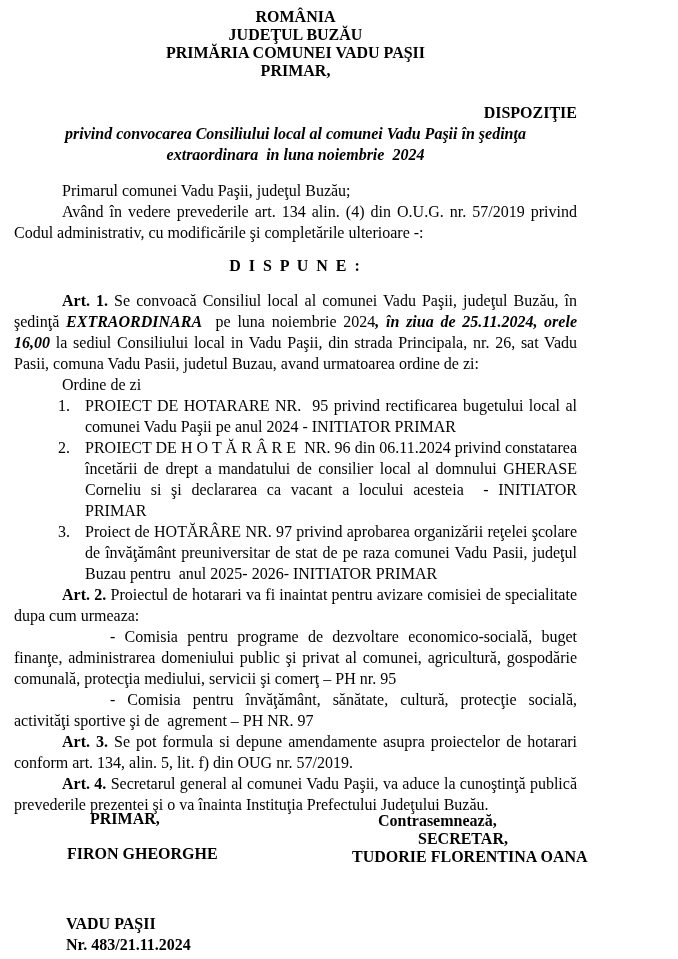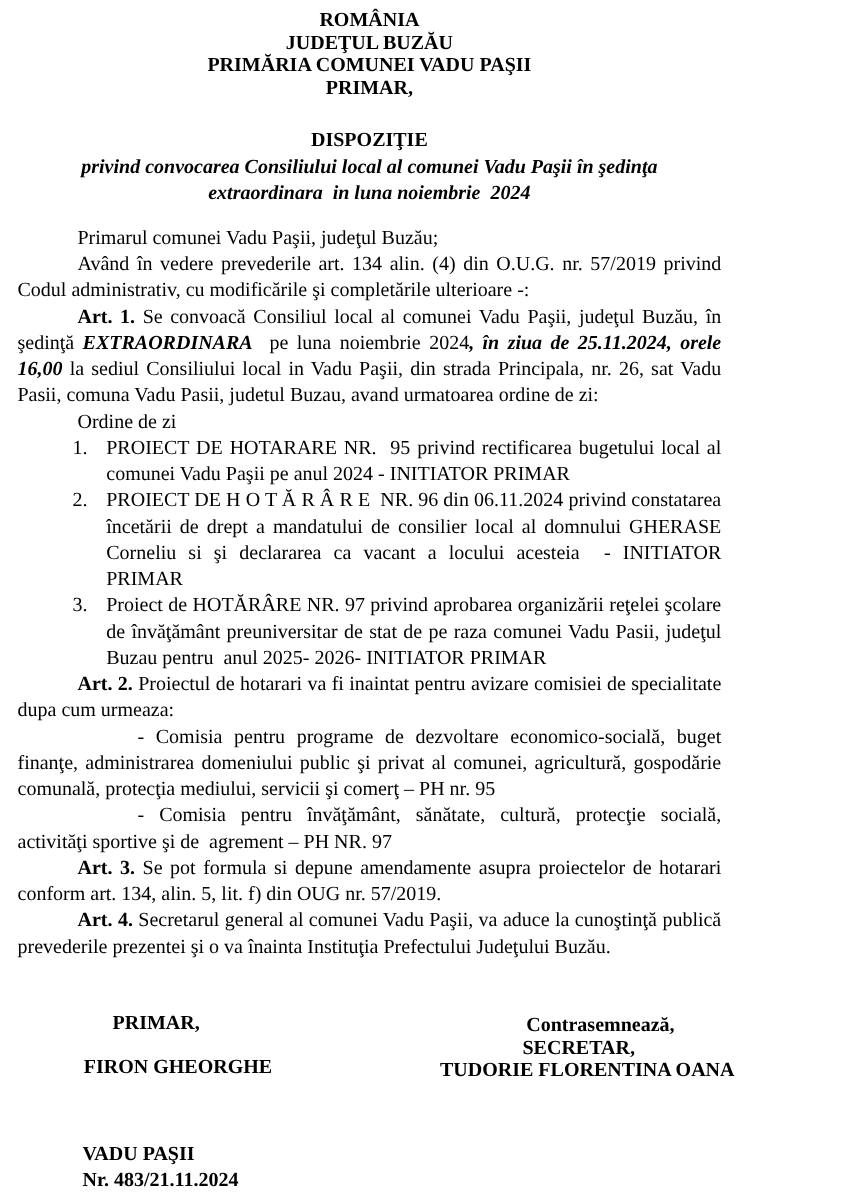--- a/index.html
+++ b/index.html
@@ -10,38 +10,38 @@
     box-sizing: border-box;
     padding: 8px 14px 0 14px;
     background: #ffffff;
     color: #000000;
     font-family: "Liberation Serif", serif;
     font-size: 16px;
     line-height: 21px;
     overflow: hidden;
   }
   .hdr-line { text-align: center; font-weight: bold; line-height: 18px; white-space: pre-wrap; }
-  .doc-title { text-align: center; font-weight: bold; margin-top: 22px; line-height: 21px; white-space: pre-wrap; }
+  .doc-title { text-align: right; font-weight: bold; margin-top: 22px; line-height: 21px; white-space: pre-wrap; }
   .doc-subtitle { text-align: center; font-weight: bold; font-style: italic; line-height: 21px; white-space: pre-wrap; padding: 0 6px; }
   .para { margin: 0; text-indent: 48px; text-align: justify; white-space: pre-wrap; }
   .preamble { margin-top: 15px; }
   .dispune { text-align: center; font-weight: bold; letter-spacing: 2px; margin: 12px 0 14px 0; white-space: pre-wrap; }
   .b { font-weight: bold; }
   .bi { font-weight: bold; font-style: italic; }
   .agenda-heading { margin-left: 48px; white-space: pre-wrap; }
   .agenda-item { display: flex; margin-left: 44px; }
   .agenda-num { flex: none; width: 27px; white-space: pre-wrap; }
   .agenda-text { flex: 1; text-align: justify; white-space: pre-wrap; }
   .commission { margin: 0; text-indent: 96px; text-align: justify; white-space: pre-wrap; }
   .sig-block { position: absolute; left: 0; top: 810px; width: 678px; height: 90px; font-weight: bold; line-height: 18px; }
   .sig-left { position: absolute; left: 67px; top: 0; }
   .sig-left-title { margin-left: 23px; white-space: pre-wrap; }
   .sig-left-name { margin-top: 17px; white-space: pre-wrap; }
   .sig-right { position: absolute; left: 352px; top: 2px; }
-  .sig-countersign { margin-left: 69px; white-space: pre-wrap; }
+  .sig-countersign { margin-left: 26px; white-space: pre-wrap; }
   .sig-right-title { margin-left: 66px; white-space: pre-wrap; }
   .sig-right-name { white-space: pre-wrap; }
   .footer-block { position: absolute; left: 66px; top: 913px; font-weight: bold; line-height: 21px; }
   .footer-line { white-space: pre-wrap; }
 </style>
 </head>
 <body>
 
 <div class="page">
 
@@ -51,20 +51,21 @@
   <div class="hdr-line">PRIMAR,</div>
 
   <div class="doc-title">DISPOZIŢIE</div>
   <div class="doc-subtitle">privind convocarea Consiliului local al comunei Vadu Paşii în şedinţa  extraordinara  in luna noiembrie  2024</div>
 
   <div class="preamble">
     <p class="para">Primarul comunei Vadu Paşii, judeţul Buzău;</p>
     <p class="para">Având în vedere prevederile art. 134 alin. (4) din O.U.G. nr. 57/2019 privind Codul administrativ, cu modificările şi completările ulterioare -:</p>
   </div>
 
+  <div class="dispune">D I S P U N E :</div>
 
   <p class="para"><span class="b">Art. 1.</span><span> Se convoacă Consiliul local al comunei Vadu Paşii, judeţul Buzău, în şedinţă </span><span class="bi">EXTRAORDINARA</span><span>  pe luna noiembrie 2024</span><span class="bi">, în ziua de 25.11.2024, orele 16,00</span><span> la sediul Consiliului local in Vadu Paşii, din strada Principala, nr. 26, sat Vadu Pasii, comuna Vadu Pasii, judetul Buzau, avand urmatoarea ordine de zi:</span></p>
 
   <div class="agenda-heading">Ordine de zi</div>
 
   <div class="agenda-item">
     <span class="agenda-num">1.</span>
     <span class="agenda-text">PROIECT DE HOTARARE NR.  95 privind rectificarea bugetului local al comunei Vadu Paşii pe anul 2024 - INITIATOR PRIMAR</span>
   </div>
   <div class="agenda-item">

